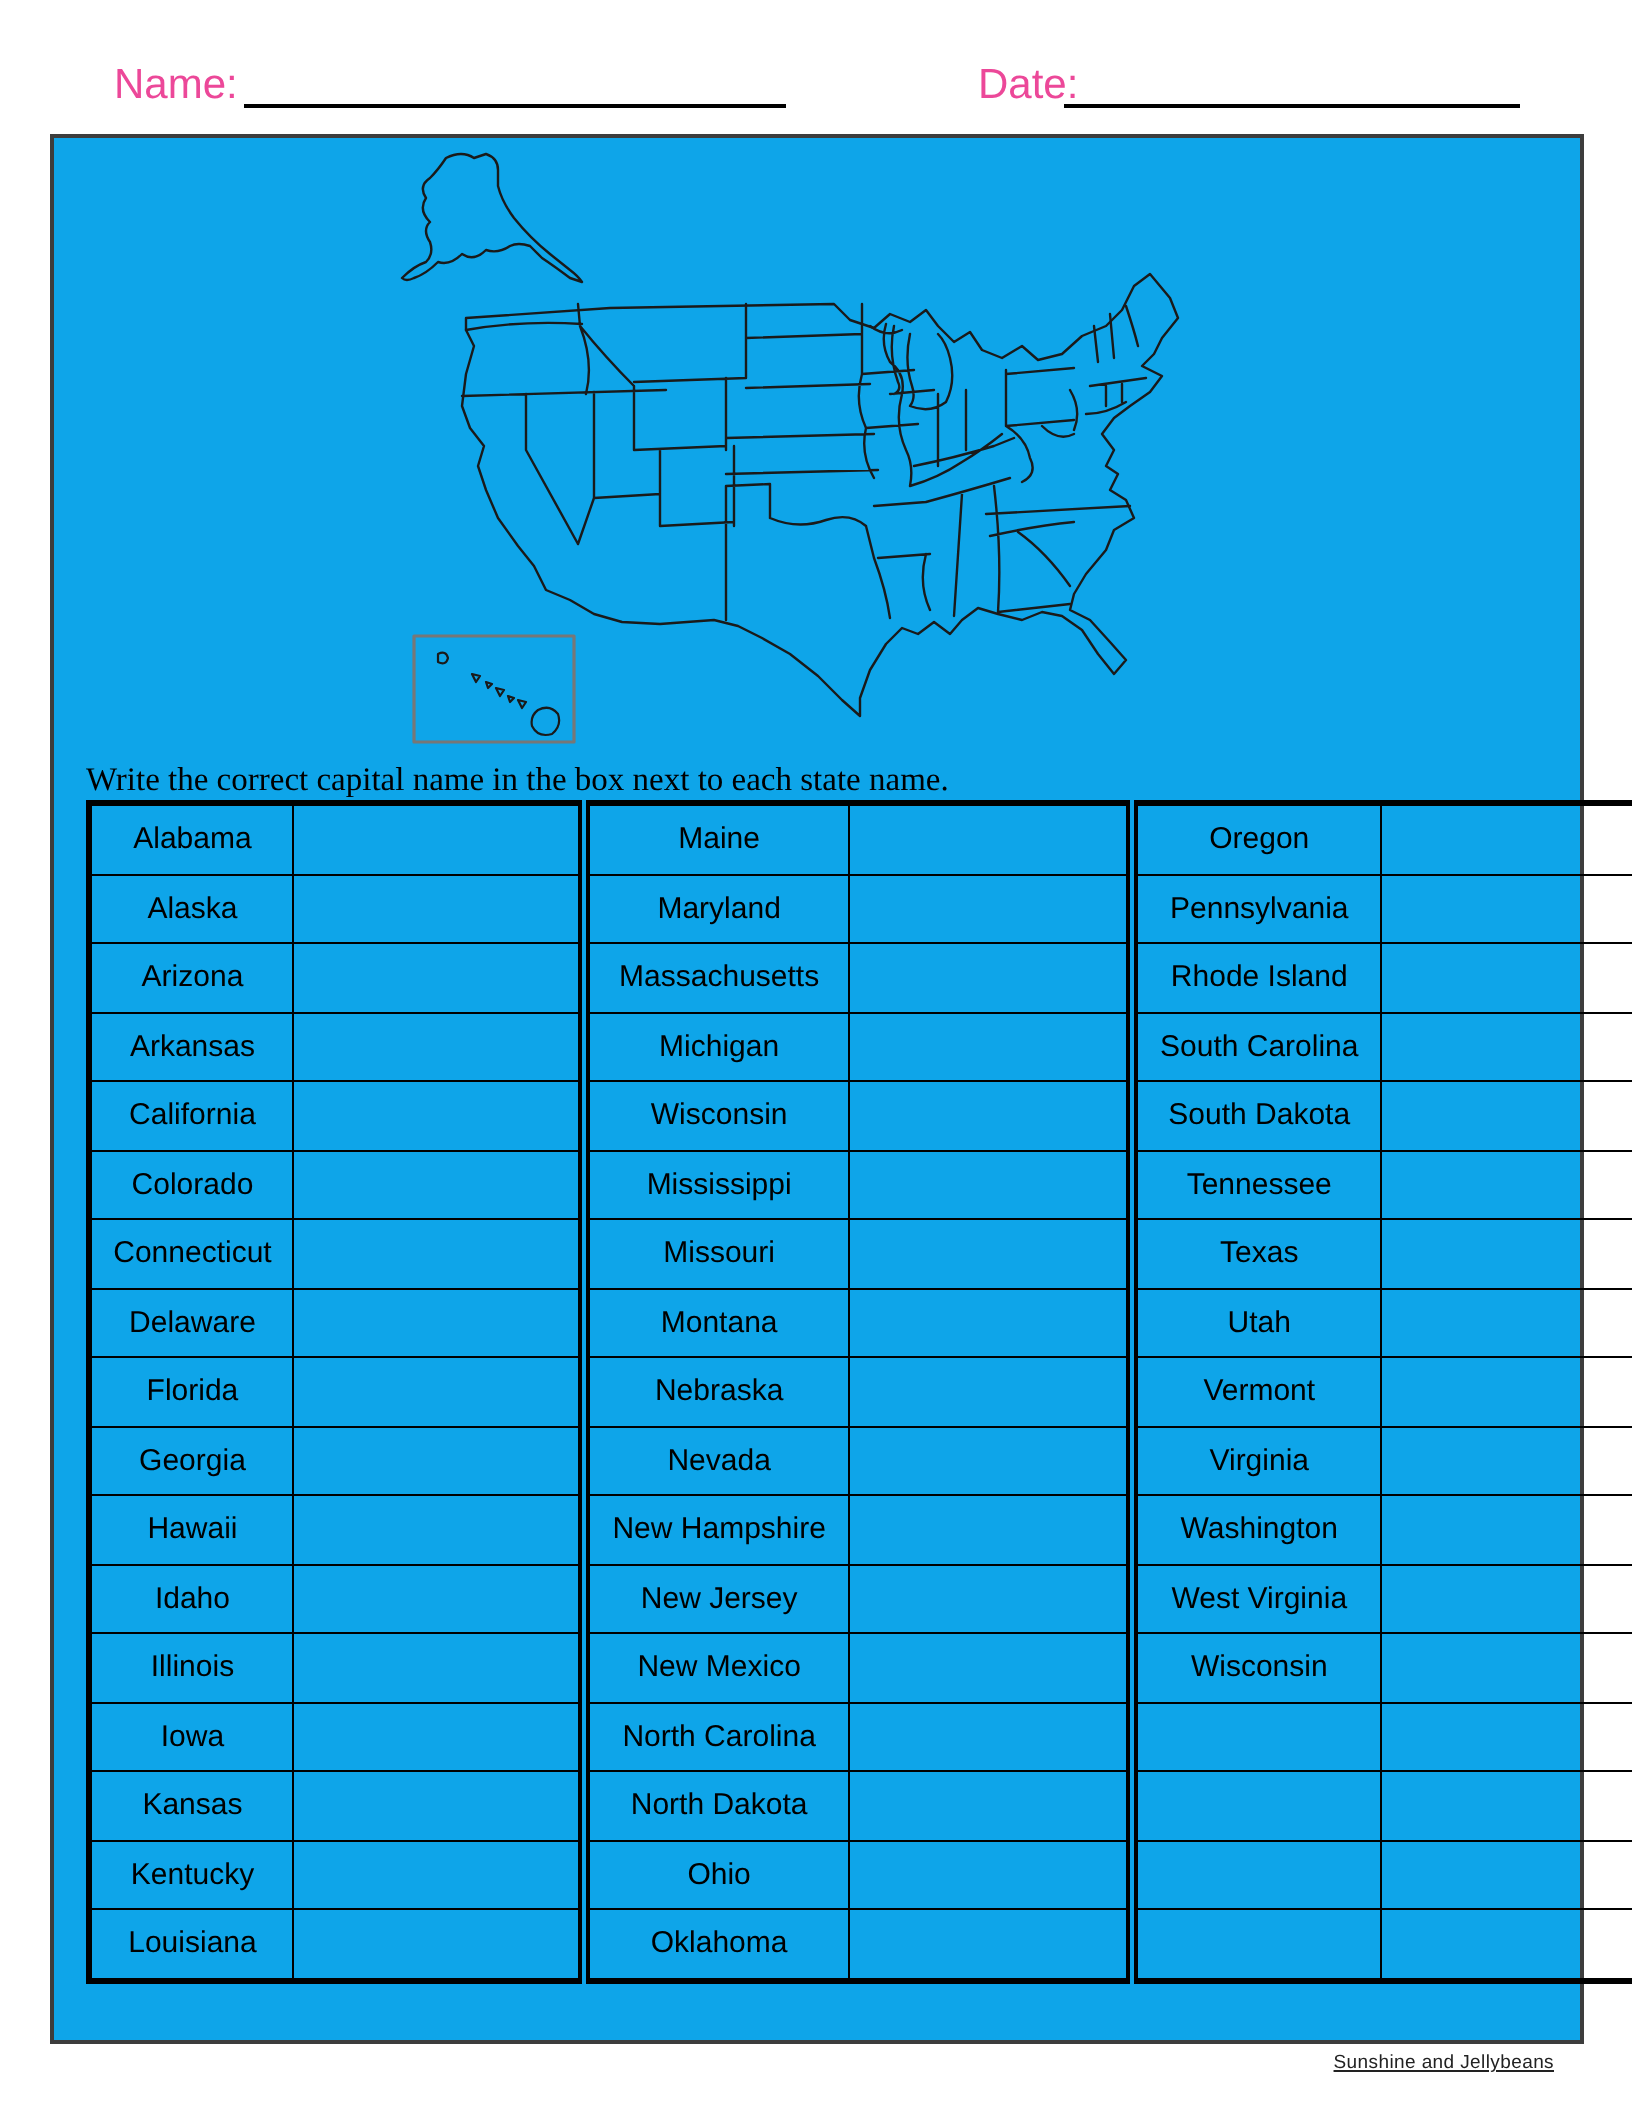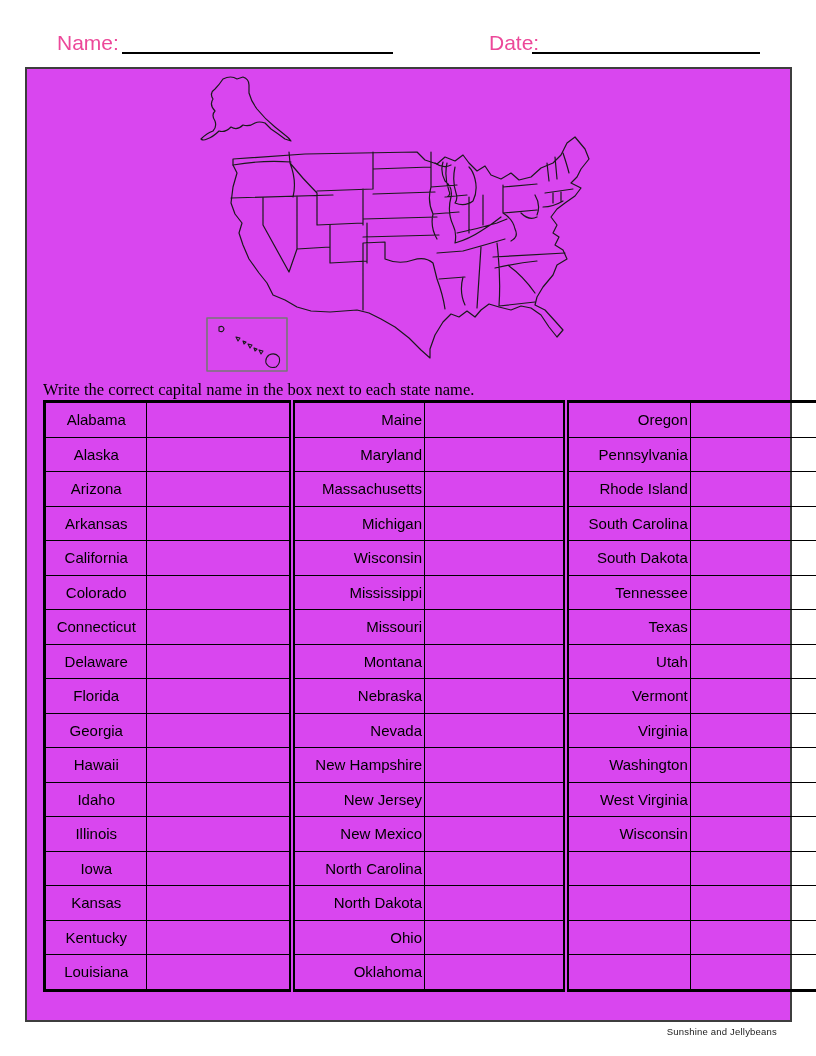--- a/index.html
+++ b/index.html
@@ -9,41 +9,41 @@
   
   .fill-label{position:absolute;top:31px;font-size:21px;color:#ec4899;}
   .name-label{left:57px;}
   .date-label{left:477px;margin-left:12px;}
   .write-line{position:absolute;top:52px;height:0;border-bottom:2px solid #000;}
   .name-line{left:122px;width:271px;}
   .date-line{left:532px;width:228px;}
 
   
   .sheet{position:absolute;left:25px;top:67px;width:763px;height:951px;
-         border:2px solid #3d3d3d;background:#d946ef;}
+         border:2px solid #3d3d3d;background:#0ea5e9;}
 
   .map-svg{position:absolute;left:158px;top:-2px;}
   .map-svg path,.map-svg rect{fill:none;stroke:#1a1a1a;stroke-width:1.2;
          stroke-linejoin:round;stroke-linecap:round;}
   .map-svg .hi-box{stroke:#777;stroke-width:1.6;}
   .map-svg .island{stroke-width:1.1;}
 
   .instruction{position:absolute;left:16px;top:311px;
          font-family:"Liberation Serif",serif;font-size:16.5px;white-space:nowrap;}
 
   table.states{position:absolute;left:16px;top:331px;width:778px;
          border-collapse:collapse;table-layout:fixed;
          border:3px solid #000;}
   table.states td{border:1px solid #000;height:33.5px;padding:0 2px;
          text-align:center;vertical-align:middle;font-size:15px;
          overflow:hidden;white-space:nowrap;}
-  table.states td.pair-start{border-left:6px double #000;text-align:right;}
+  table.states td.pair-start{border-left:6px double #000;}
 
   .credit{position:absolute;left:0;top:1026px;width:777px;text-align:right;
-         font-size:9.5px;color:#222;letter-spacing:.2px;}
+         font-size:9.5px;color:#222;letter-spacing:.2px;text-decoration:underline;}
 </style>
 </head>
 <body>
 
 <span class="fill-label name-label">Name:</span>
 <span class="write-line name-line"></span>
 <span class="fill-label date-label">Date:</span>
 <span class="write-line date-line"></span>
 
 <div class="sheet">

